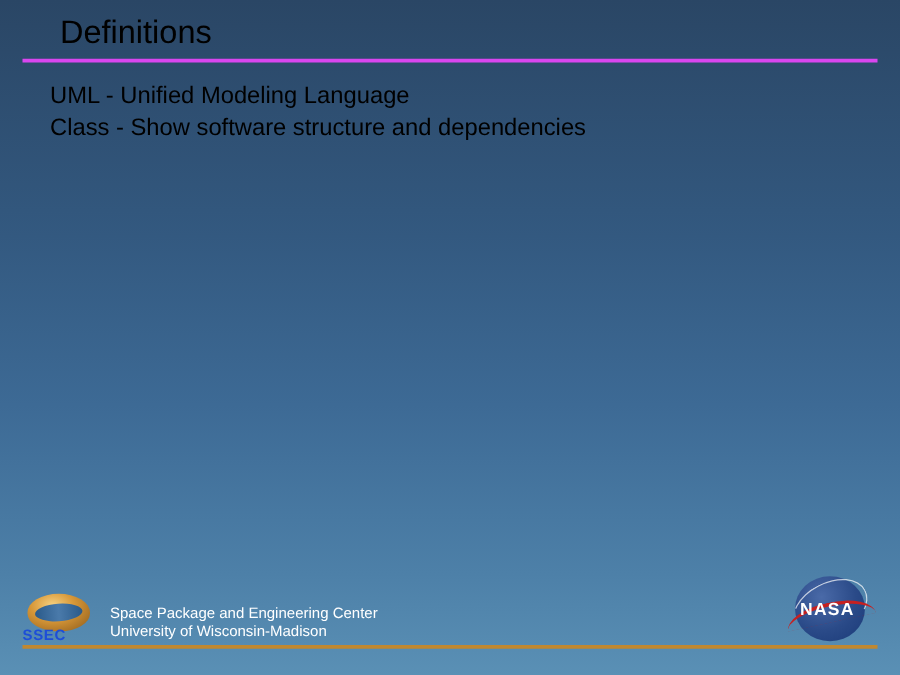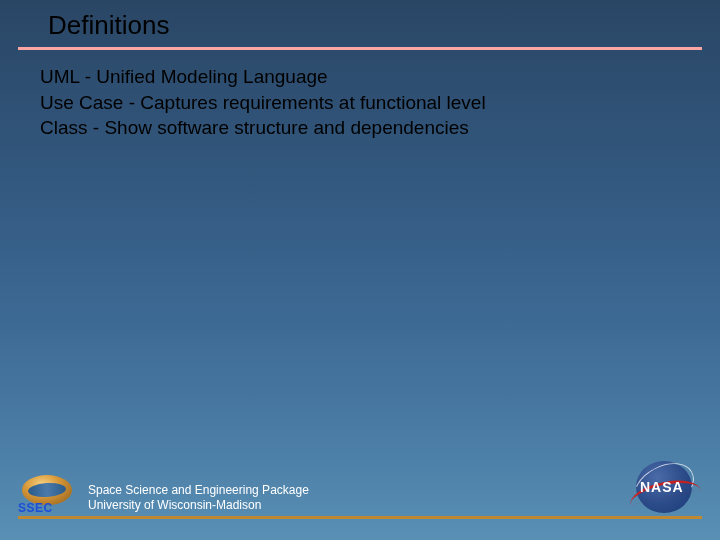--- a/index.html
+++ b/index.html
@@ -6,21 +6,21 @@
     body {
       width: 720px;
       height: 540px;
       background: linear-gradient(to bottom, #2a4665 0%, #335980 35%, #3d6a95 60%, #4d80a8 85%, #5a90b5 100%);
       font-family: Arial, Helvetica, sans-serif;
       position: relative;
       overflow: hidden;
     }
     .title-bar {
       padding: 10px 0 6px 30px;
-      border-bottom: 3px solid #fca5a5;
+      border-bottom: 3px solid #d946ef;
       margin: 0 18px;
     }
     .title {
       color: #000;
       font-size: 26px;
       font-weight: normal;
     }
     .content {
       padding: 14px 40px;
     }
@@ -141,31 +141,30 @@
   </style>
 </head>
 <body>
 
 <div class="title-bar">
   <div class="title">Definitions</div>
 </div>
 
 <div class="content">
   <div class="def-line">UML - Unified Modeling Language</div>
-  <div class="def-line">Use Case - Captures requirements at functional level</div>
   <div class="def-line">Class  - Show software structure and dependencies</div>
 </div>
 
 <div class="footer">
   <div class="ssec-logo">
     <div class="ssec-globe"></div>
     <div class="ssec-text">SSEC</div>
   </div>
   <div class="footer-credits">
-    <div>Space Science and Engineering Package</div>
+    <div>Space Package and Engineering Center</div>
     <div>University of Wisconsin-Madison</div>
   </div>
   <div class="footer-line"></div>
   <div class="nasa-logo">
     <div class="nasa-circle"></div>
     <div class="nasa-orbit"></div>
     <div class="nasa-swoosh"></div>
     <div class="nasa-text">NASA</div>
   </div>
 </div>

